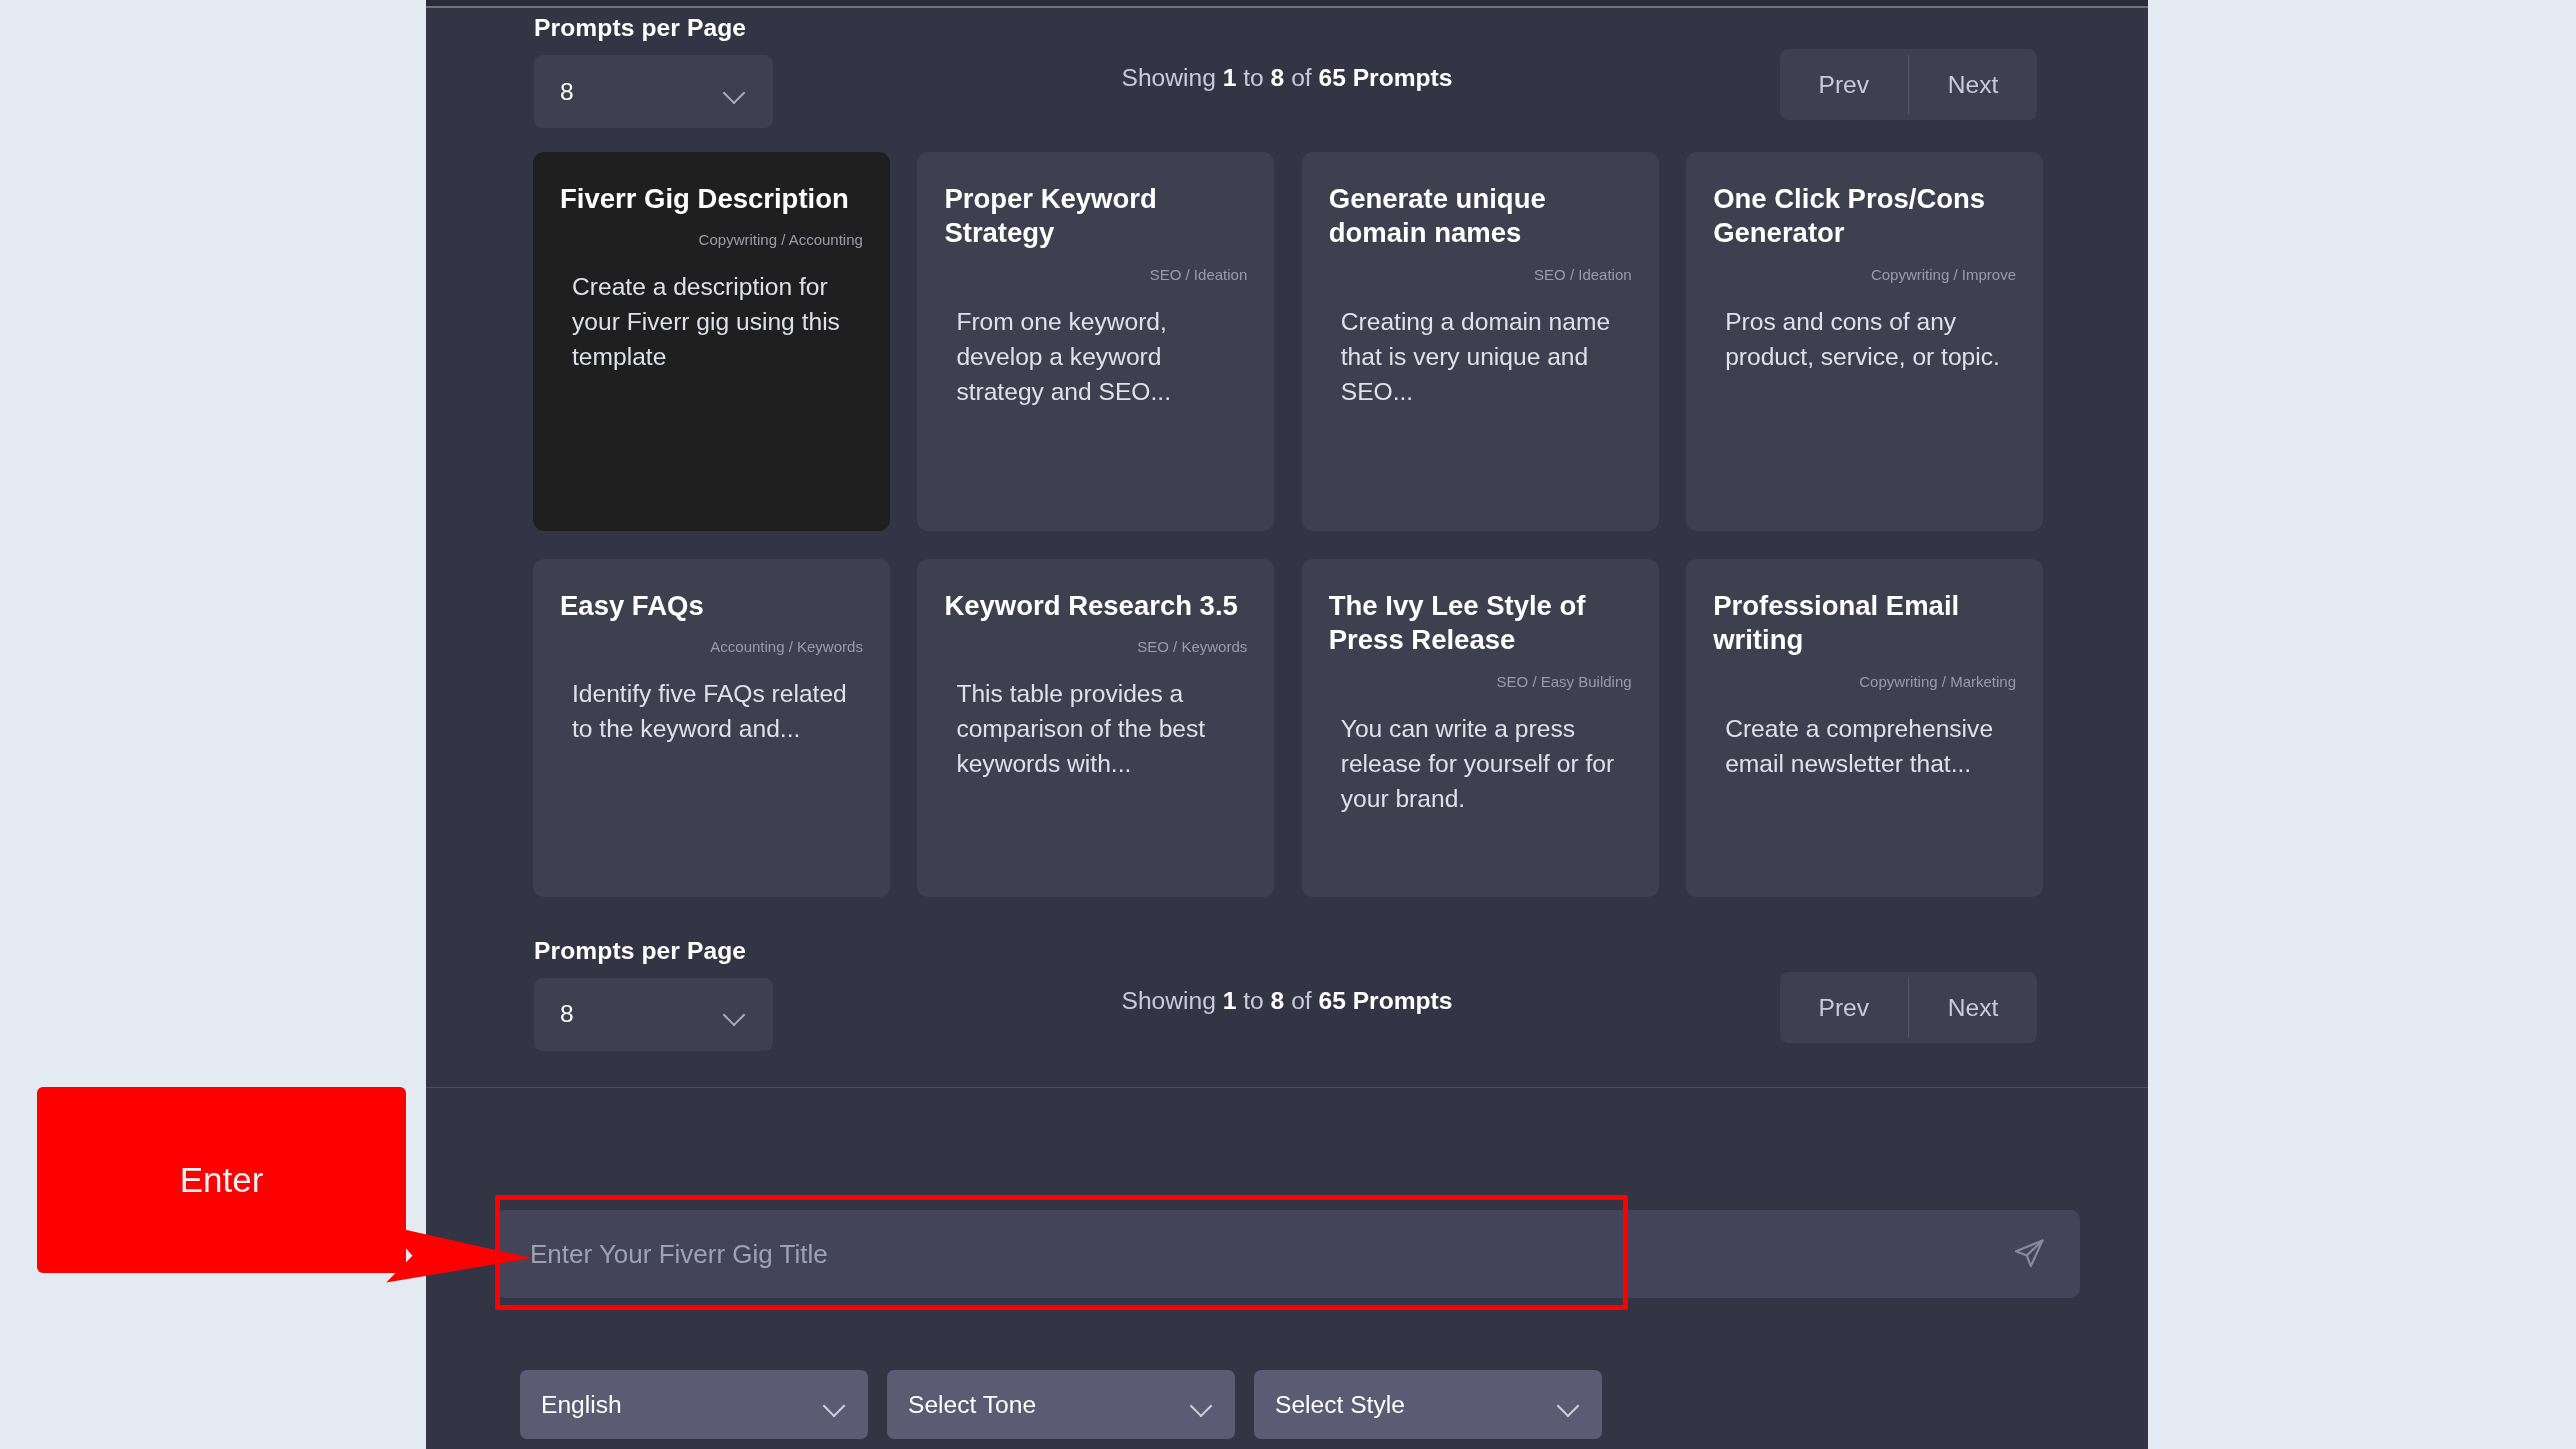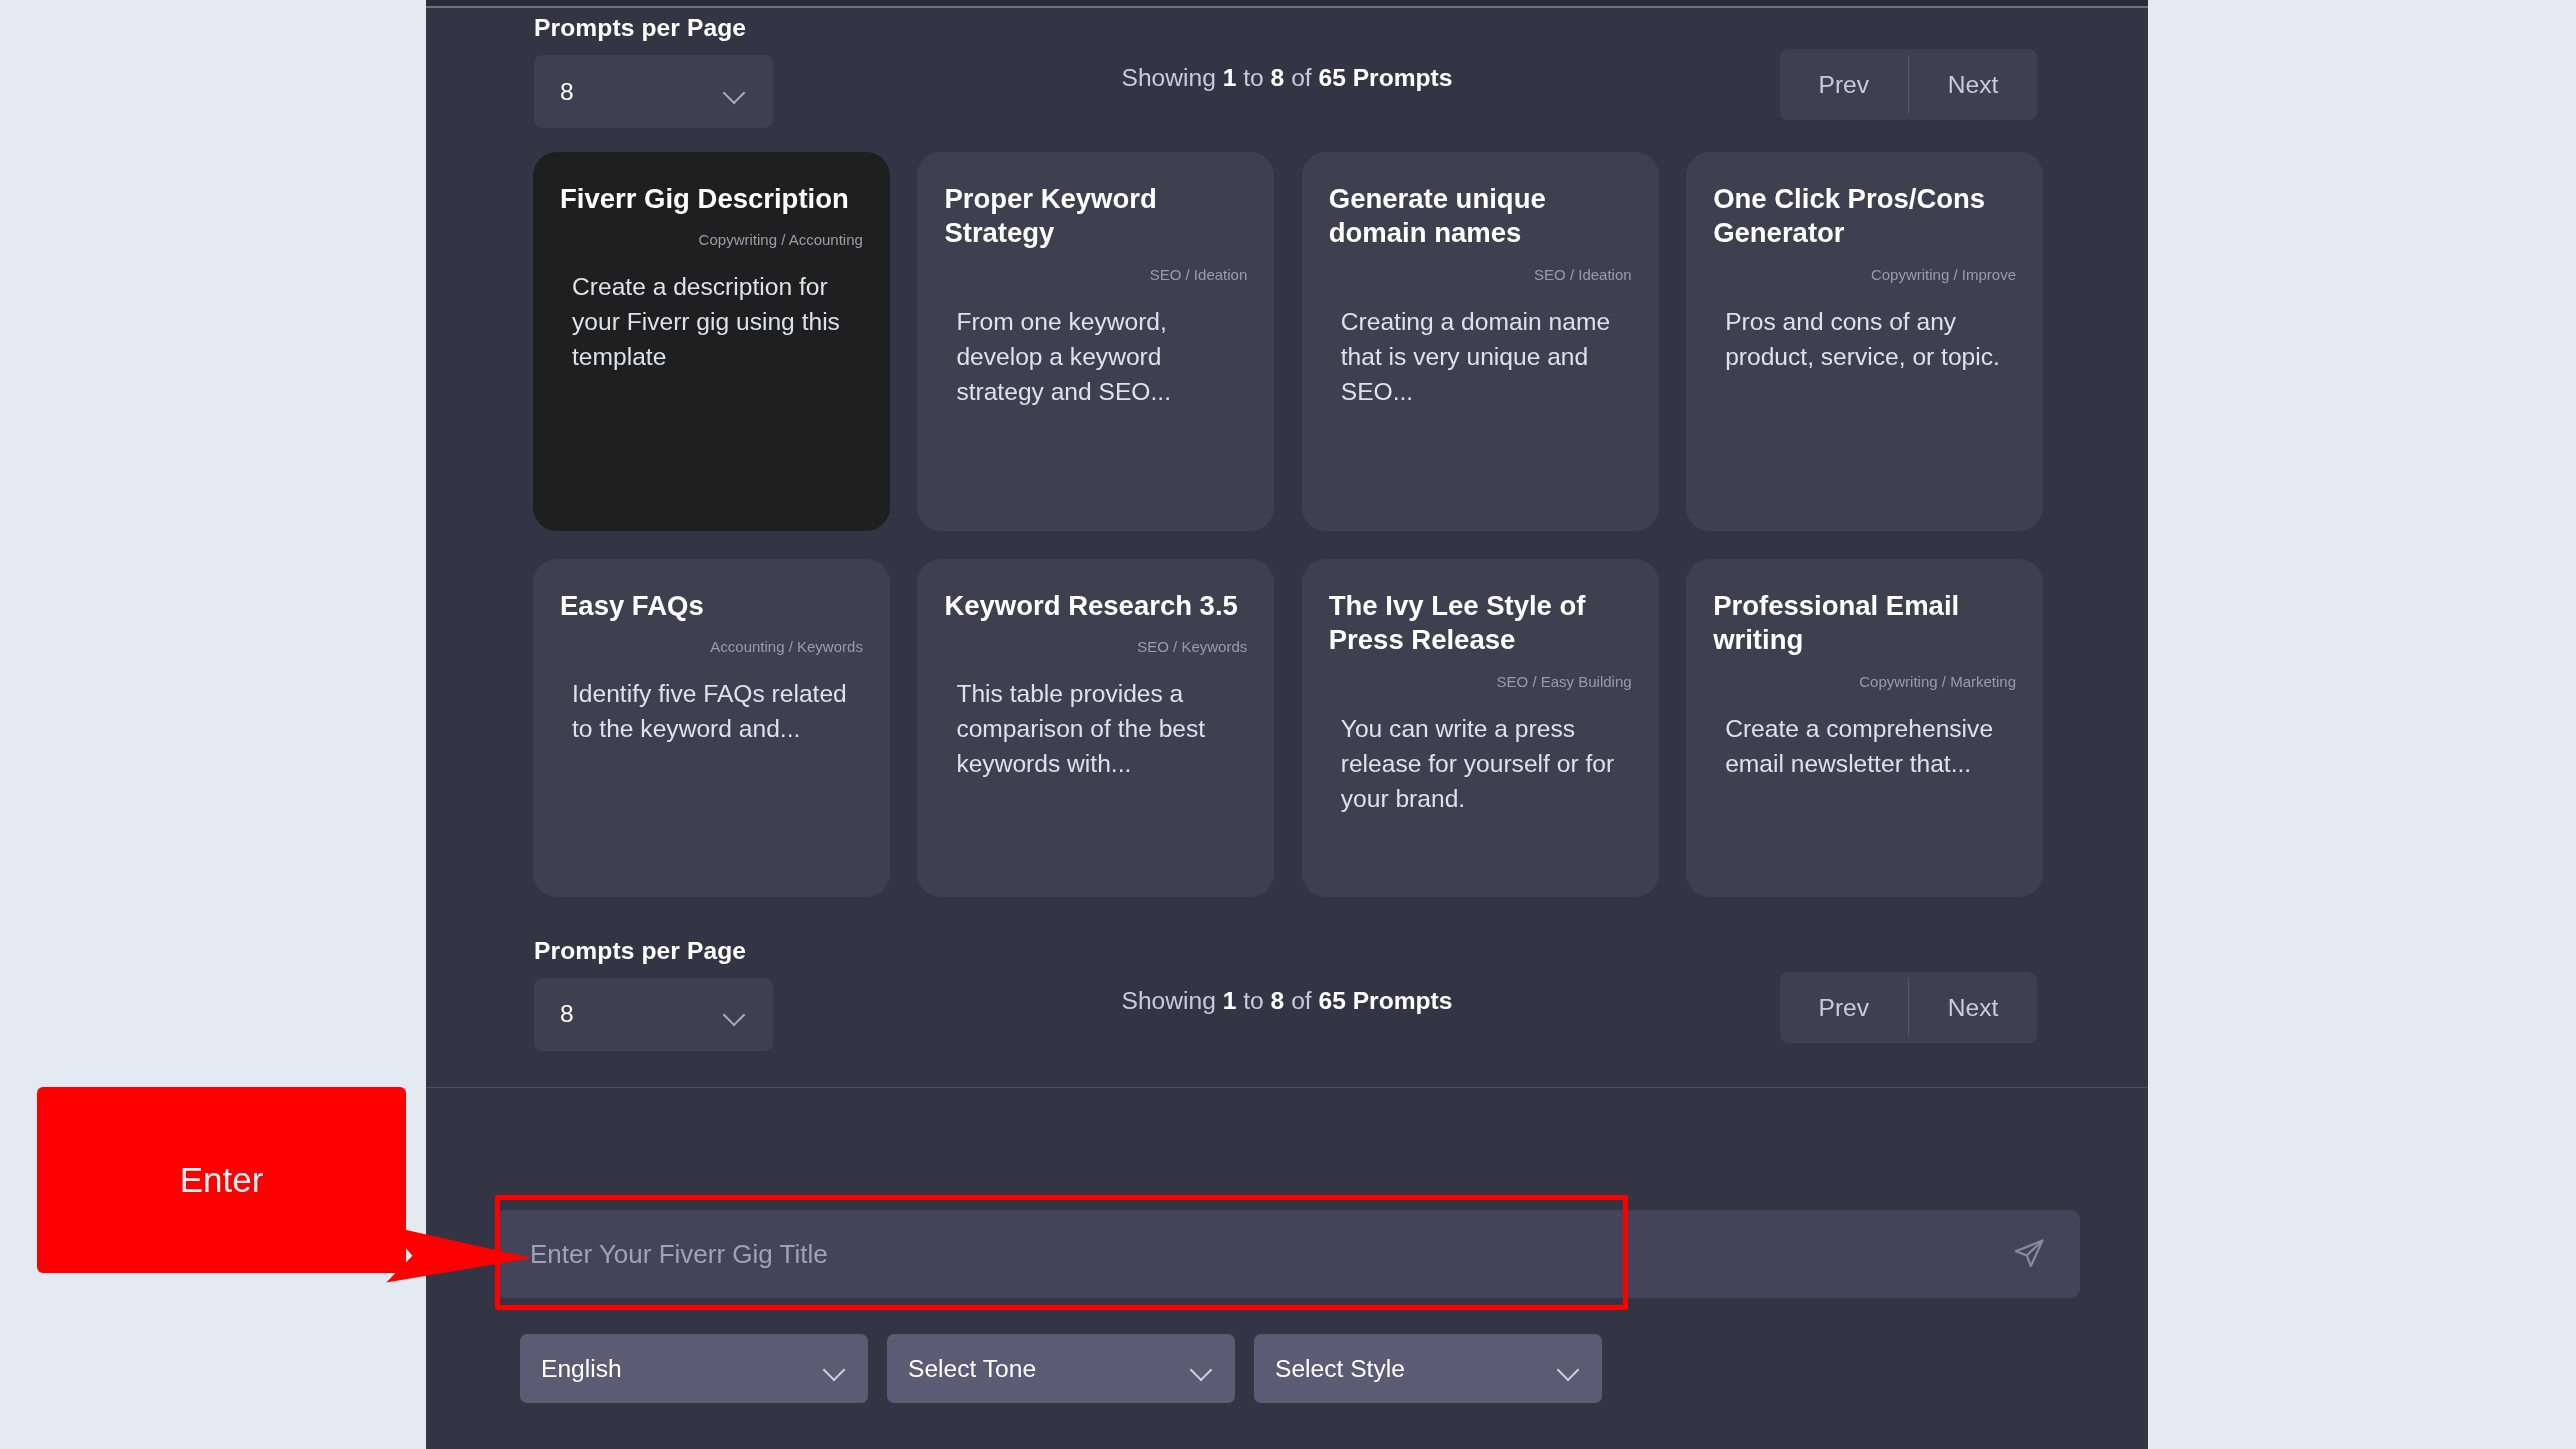--- a/index.html
+++ b/index.html
@@ -143,21 +143,21 @@
     left: 107px;
     top: 152px;
     width: 1510px;
     display: grid;
     grid-template-columns: repeat(4, 1fr);
     column-gap: 27.5px;
     row-gap: 26px;
   }
   .card {
     background: #3e3f4f;
-    border-radius: 24px;
+    border-radius: 11px;
     padding: 30px 27px 28px 27px;
     box-sizing: border-box;
     min-height: 379px;
     cursor: pointer;
   }
   .card.selected {
     background: #1f1f20;
   }
   .card .c-title {
     font-size: 27.5px;
@@ -261,20 +261,21 @@
     background: #5b5c73;
     border-radius: 7px;
     display: flex;
     align-items: center;
     justify-content: space-between;
     padding: 0 21px 0 21px;
     box-sizing: border-box;
     font-size: 24.6px;
     color: #ffffff;
     cursor: pointer;
+    margin-top: 36px;
   }
   .sel .chev { opacity: 0.85; }
   .sel .chev::before { border-color: #e2e4ec; }
 
   
   .ann-box {
     position: absolute;
     left: 37px;
     top: 1087px;
     width: 369px;

